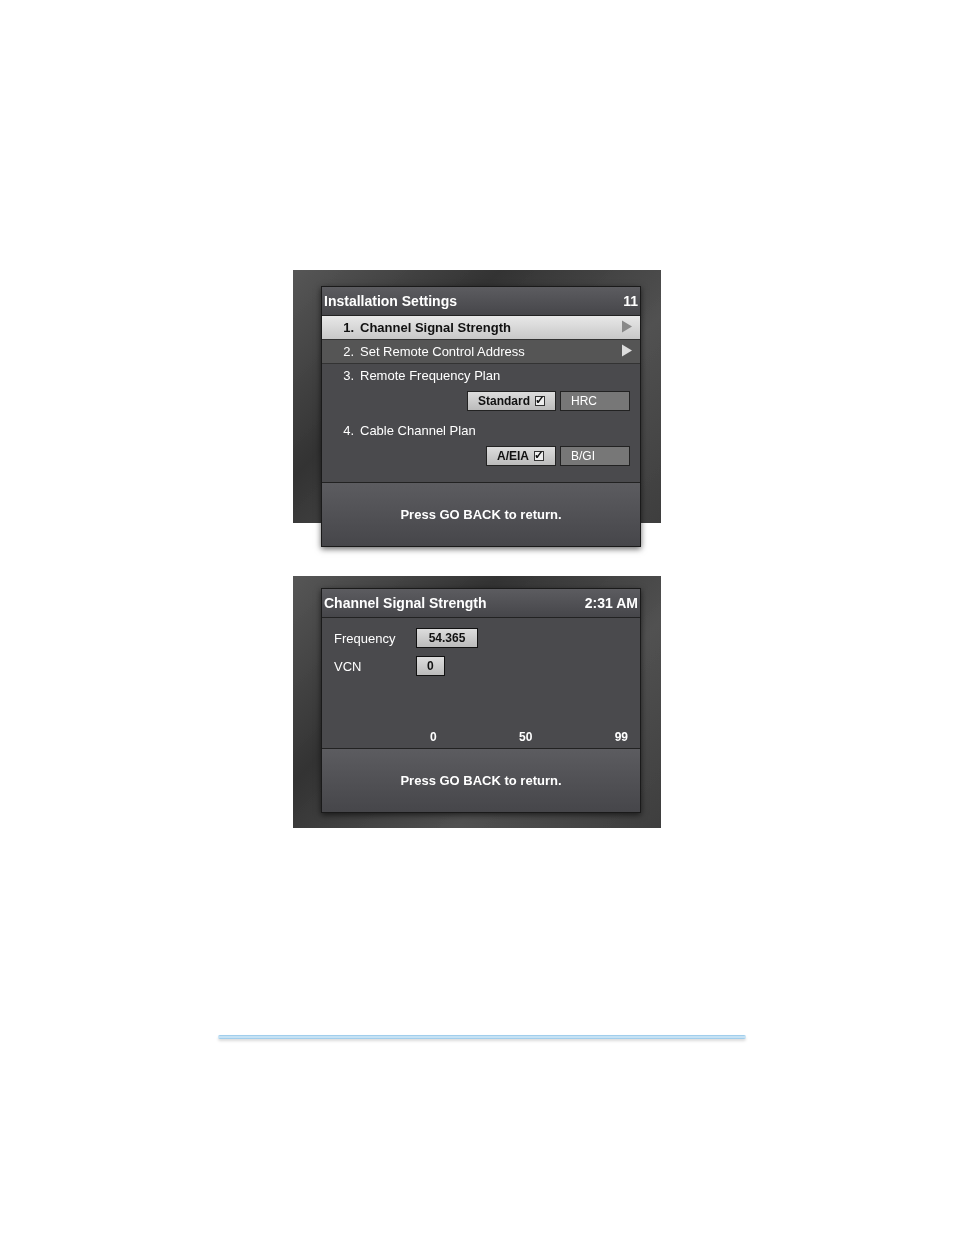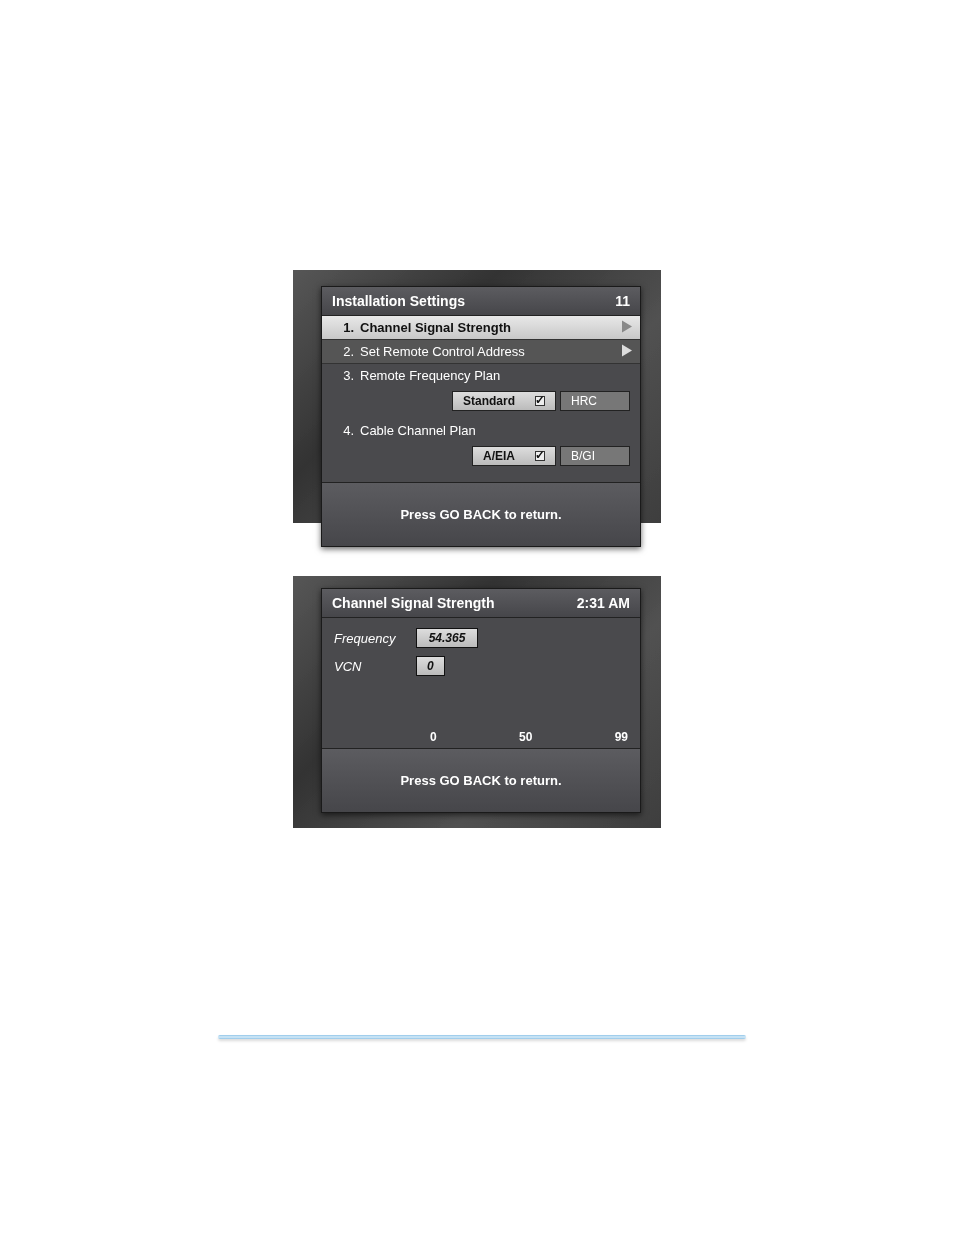--- a/index.html
+++ b/index.html
@@ -3,28 +3,28 @@
   <meta charset="utf-8">
   <style>
     * { margin: 0; padding: 0; box-sizing: border-box; }
     body { width: 954px; height: 1235px; background: #fff; font-family: Arial, sans-serif; position: relative; }
     .screenshot { position: absolute; width: 368px; left: 293px; }
     .ss1 { top: 270px; height: 253px; }
     .ss2 { top: 576px; height: 252px; }
     .bg { position: absolute; inset: 0; background: linear-gradient(135deg,#5a5a5a,#3a3a3a,#555,#444); filter: contrast(1.1); }
     .panel { position: absolute; left: 28px; right: 20px; background: #4a4a4d; border: 1px solid #1a1a1a; box-shadow: 0 2px 6px rgba(0,0,0,.6); color: #fff; font-size: 13px; }
     .p1 { top: 16px; }
-    .titlebar { display: flex; justify-content: space-between; padding: 6px 10px; background: linear-gradient(#5c5c60,#46464a); border-bottom: 1px solid #222; font-weight: bold; font-size: 14px; }
+    .titlebar { display: flex; justify-content: space-between; padding: 6px 2px; background: linear-gradient(#5c5c60,#46464a); border-bottom: 1px solid #222; font-weight: bold; font-size: 14px; }
     .row { display: flex; align-items: center; padding: 4px 10px; position: relative; min-height: 22px; }
     .row.sel { background: linear-gradient(#e8e8e8,#c8c8c8); color: #111; font-weight: bold; }
     .row.sub { background: #555; border-top: 1px solid #333; border-bottom: 1px solid #333; }
     .row .num { width: 22px; text-align: right; margin-right: 6px; }
     .arrow { position: absolute; right: 6px; top: 50%; transform: translateY(-50%); }
     .optrow { display: flex; justify-content: flex-end; gap: 4px; padding: 4px 10px 8px; }
-    .opt { border: 1px solid #222; padding: 2px 10px; background: #777; font-size: 12px; display: flex; align-items: center; gap: 20px; min-width: 70px; }
+    .opt { border: 1px solid #222; padding: 2px 10px; background: #777; font-size: 12px; display: flex; align-items: center; gap: 5px; min-width: 70px; }
     .opt.sel { background: linear-gradient(#ddd,#bbb); color: #111; font-weight: bold; }
     .chk { display: inline-block; width: 10px; height: 10px; border: 1px solid #333; background: #eee; position: relative; }
     .chk.on::after { content: "✓"; position: absolute; top: -4px; left: -1px; font-size: 12px; color: #111; font-weight: bold; }
     .body1 { padding-bottom: 6px; }
     .footer { text-align: center; padding: 24px 0; background: linear-gradient(#5c5c60,#46464a); border-top: 1px solid #222; font-weight: bold; font-size: 13px; margin-top: 2px; }
     .p2 { top: 12px; }
     .field { display: flex; align-items: center; gap: 12px; padding: 4px 12px; }
     .field label { width: 70px; font-size: 13px; }
     .valbox { border: 1px solid #111; background: linear-gradient(#ddd,#bbb); color: #111; padding: 2px 10px; font-weight: bold; font-size: 12px; text-align: center; min-width: 48px; }
     .scale { display: flex; justify-content: space-between; padding: 0 12px 2px 108px; font-size: 12px; font-weight: bold; }
@@ -94,21 +94,21 @@
   </div>
 </div>
 
 <div class="screenshot ss2">
   <div class="bg"></div>
   <div class="panel p2">
     <div class="titlebar">
       <span>Channel Signal Strength</span>
       <span>2:31 AM</span>
     </div>
-    <div style="padding:6px 0 50px;font-style:italic;">
+    <div style="padding:6px 0 50px;">
       <div class="field">
         <label>Frequency</label>
         <div class="valbox" style="min-width:62px">54.365</div>
       </div>
       <div class="field">
         <label>VCN</label>
         <div class="valbox" style="min-width:28px">0</div>
       </div>
     </div>
     <div class="scale">

